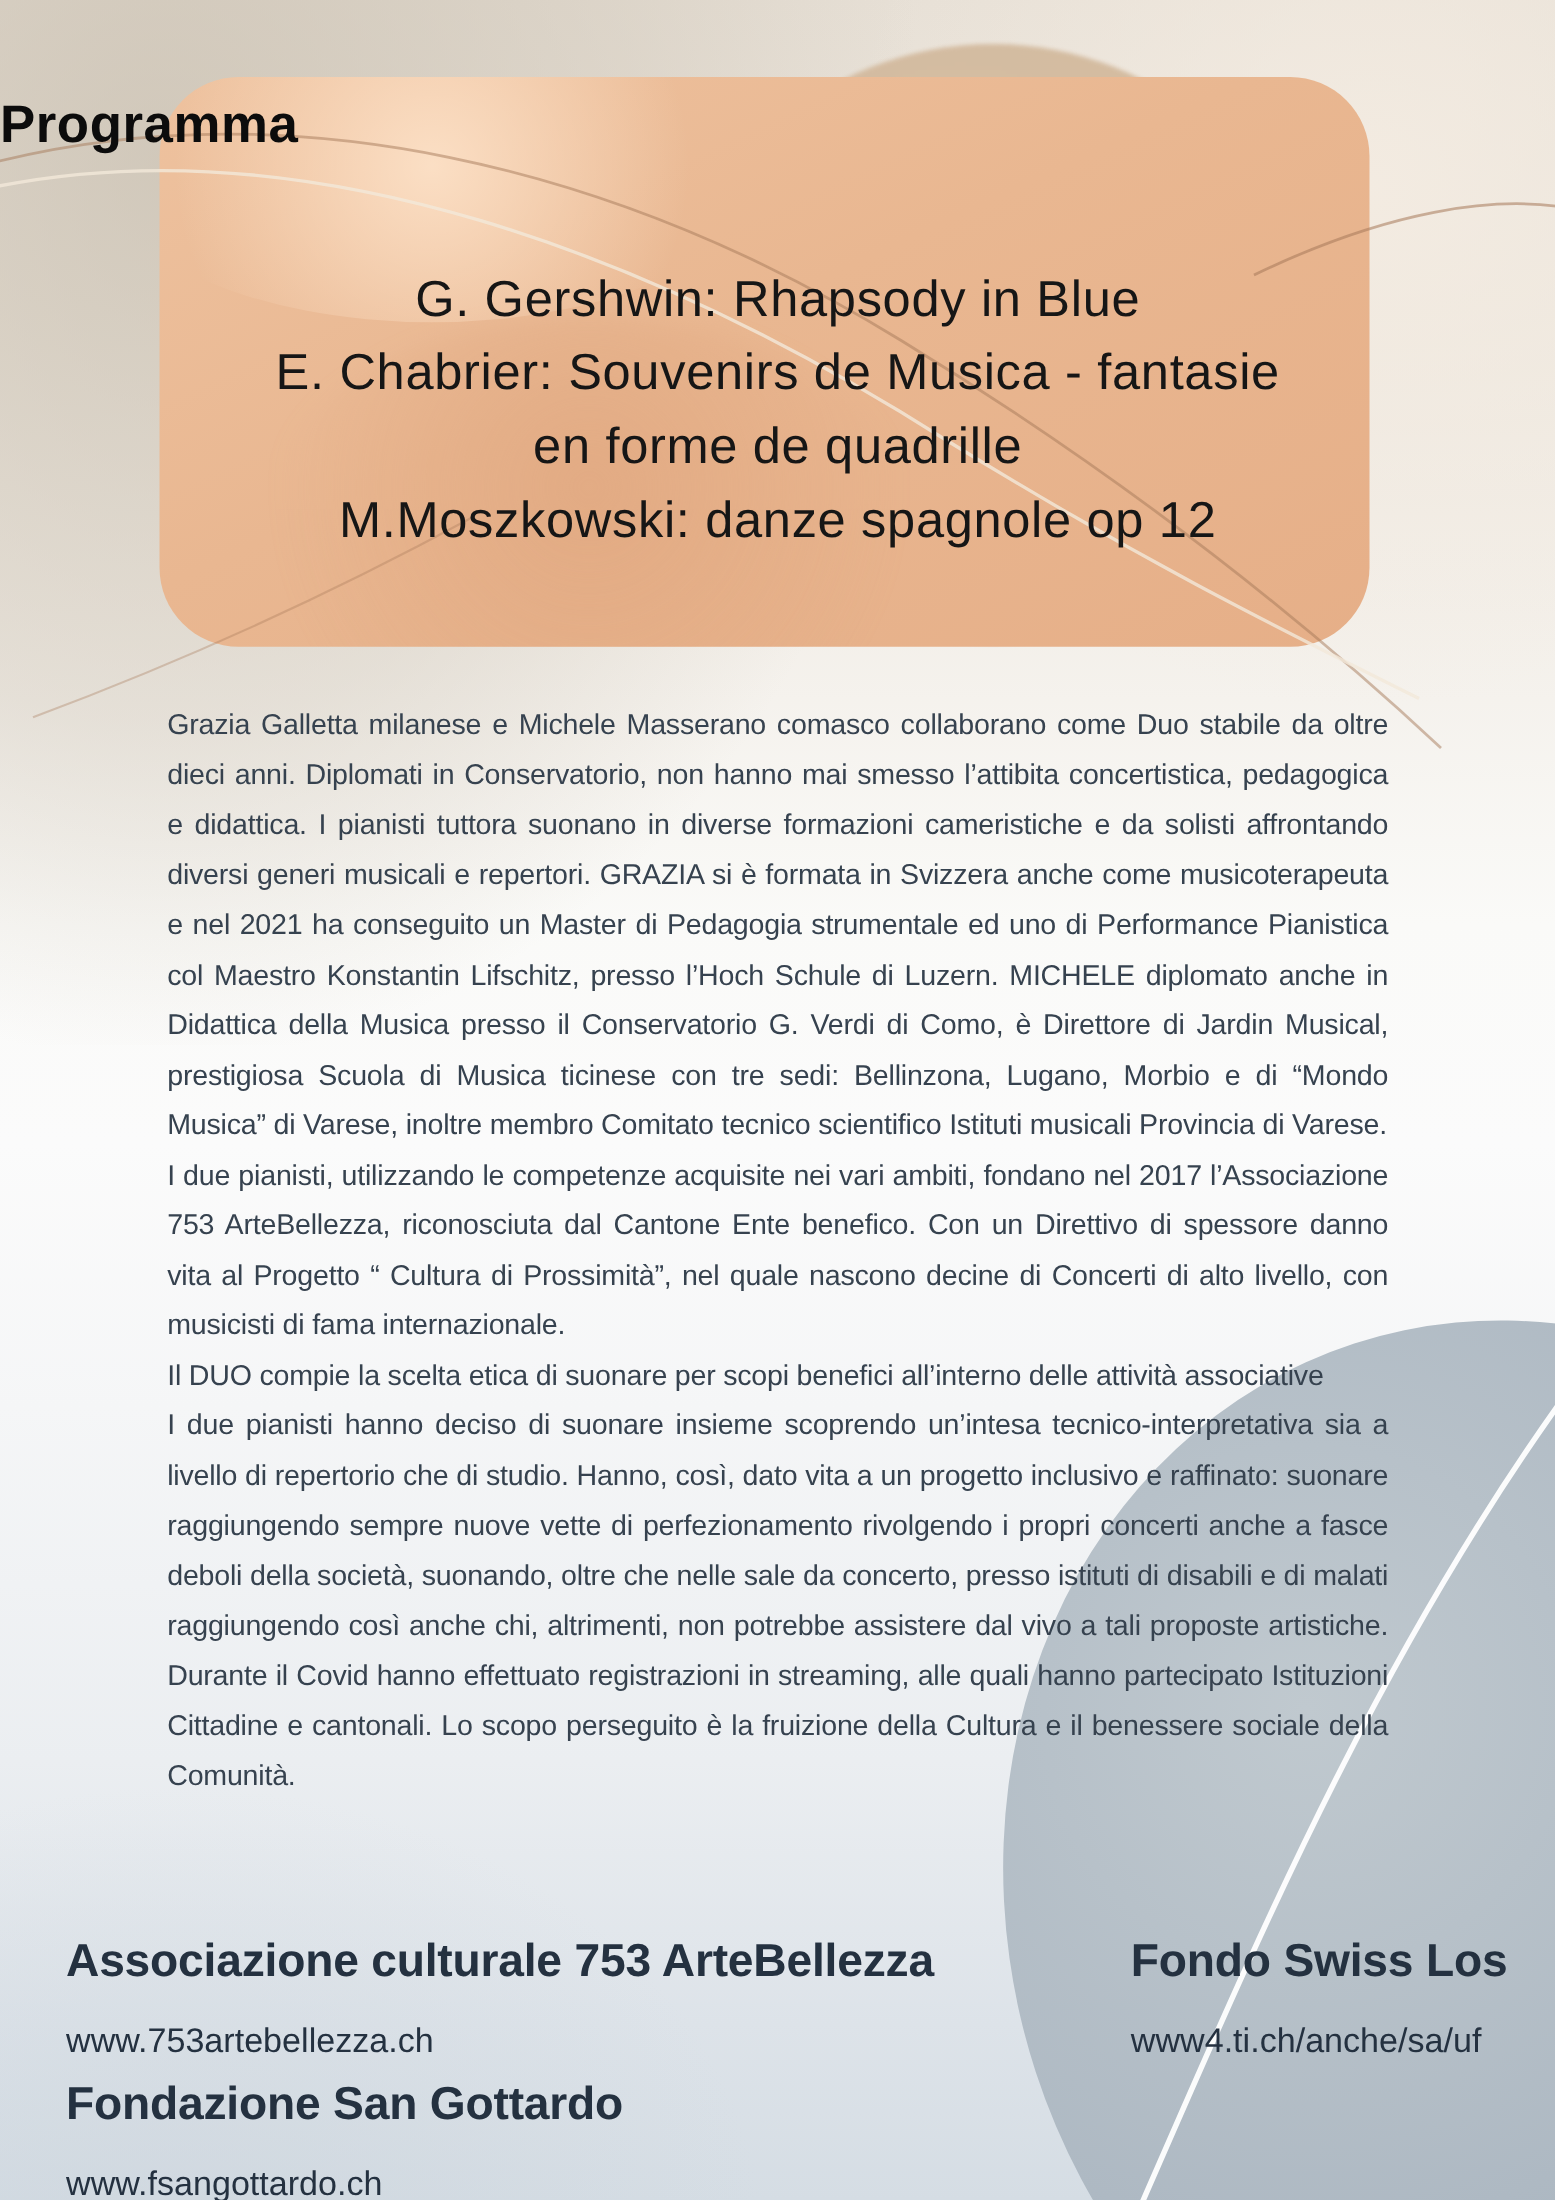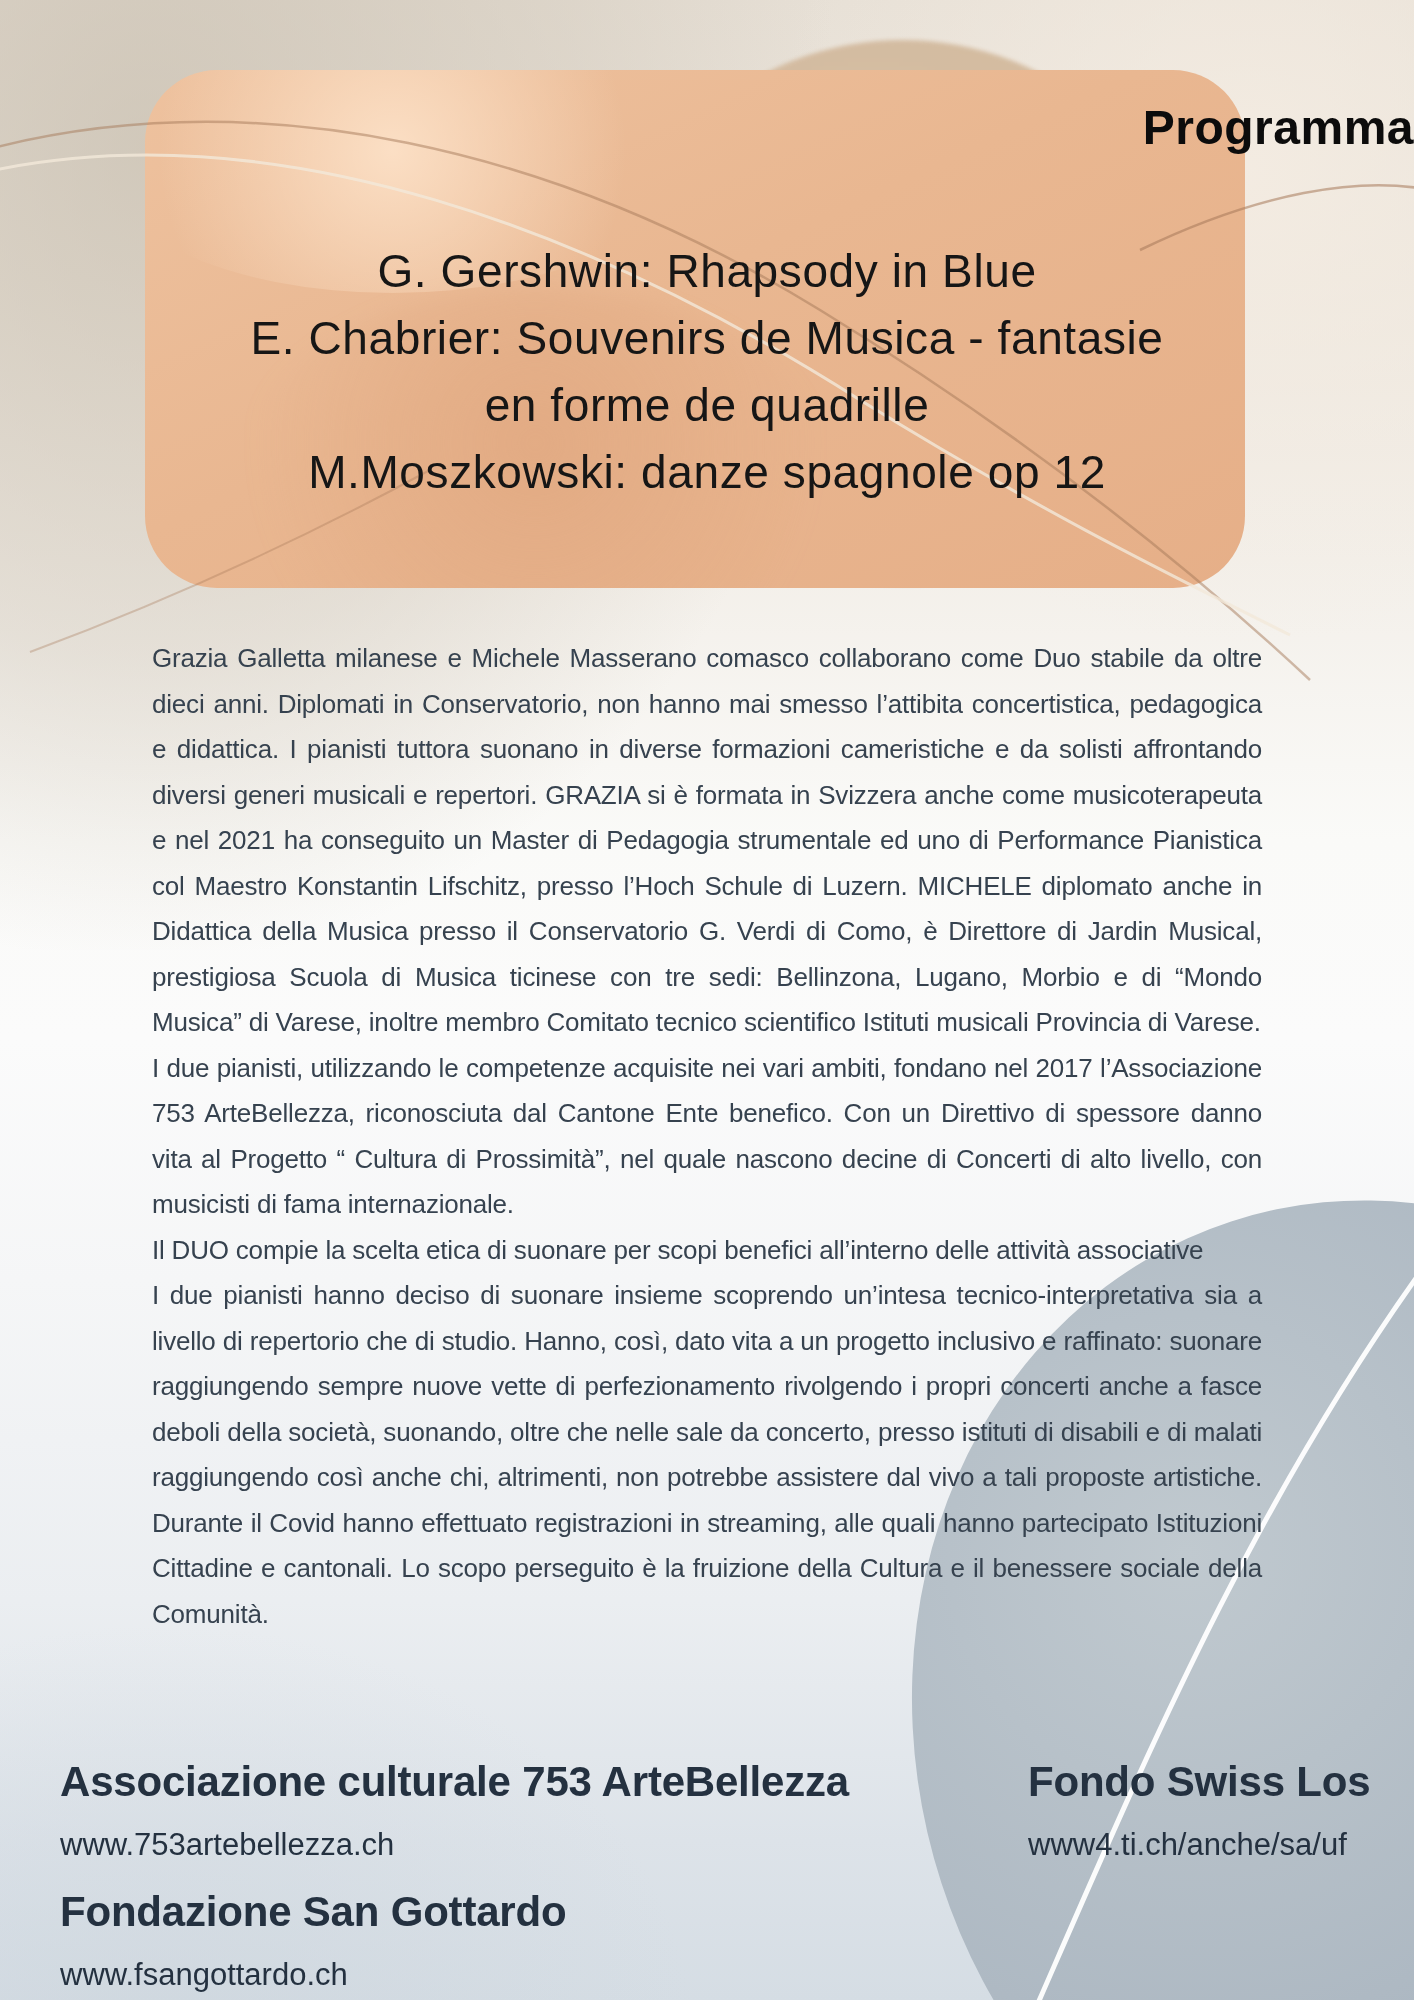--- a/index.html
+++ b/index.html
@@ -55,22 +55,22 @@
     border-radius:50%;
     background:radial-gradient(circle at 50% 40%, var(--peach-dark) 0%, rgba(221,162,122,0) 75%);
     opacity:.55;filter:blur(10px);
   }
   .program-box .inner-light{
     position:absolute;left:-5%;top:-12%;width:55%;height:55%;
     border-radius:50%;
     background:radial-gradient(circle, rgba(255,231,207,.8) 0%, rgba(255,231,207,0) 70%);
   }
   .program-title{
-    position:absolute;left:0;top:100px;width:100%;
-    margin:0;text-align:right;
+    position:absolute;left:0;top:86px;width:100%;
+    margin:0;text-align:left;
     font-size:48px;font-weight:bold;letter-spacing:.5px;
     color:var(--title-ink);
   }
   .program-lines{
     position:absolute;left:0;top:238px;width:100%;
     text-align:center;
   }
   .program-line{
     font-size:46px;line-height:67px;font-weight:400;
     letter-spacing:.6px;color:var(--program-ink);
@@ -81,21 +81,21 @@
     position:absolute;left:152px;top:636px;width:1110px;
     color:var(--body-ink);
     font-size:26px;line-height:45.5px;letter-spacing:-.2px;
     text-align:justify;
   }
   .bio p{margin:0;}
 
   
   .f-entry{position:absolute;color:var(--footer-ink);}
   .f-name{font-size:42px;font-weight:bold;letter-spacing:-.2px;white-space:nowrap;}
-  .f-url{font-size:31px;font-weight:400;margin-top:21px;white-space:nowrap;}
+  .f-url{font-size:31px;font-weight:400;margin-top:31px;white-space:nowrap;}
   .f-1{left:60px;top:1758px;}
   .f-2{left:1028px;top:1758px;}
   .f-3{left:60px;top:1888px;}
   .f-4{left:586px;top:1888px;}
   .f-5{left:1028px;top:1888px;}
 </style>
 </head>
 <body>
 
 <div class="page">

